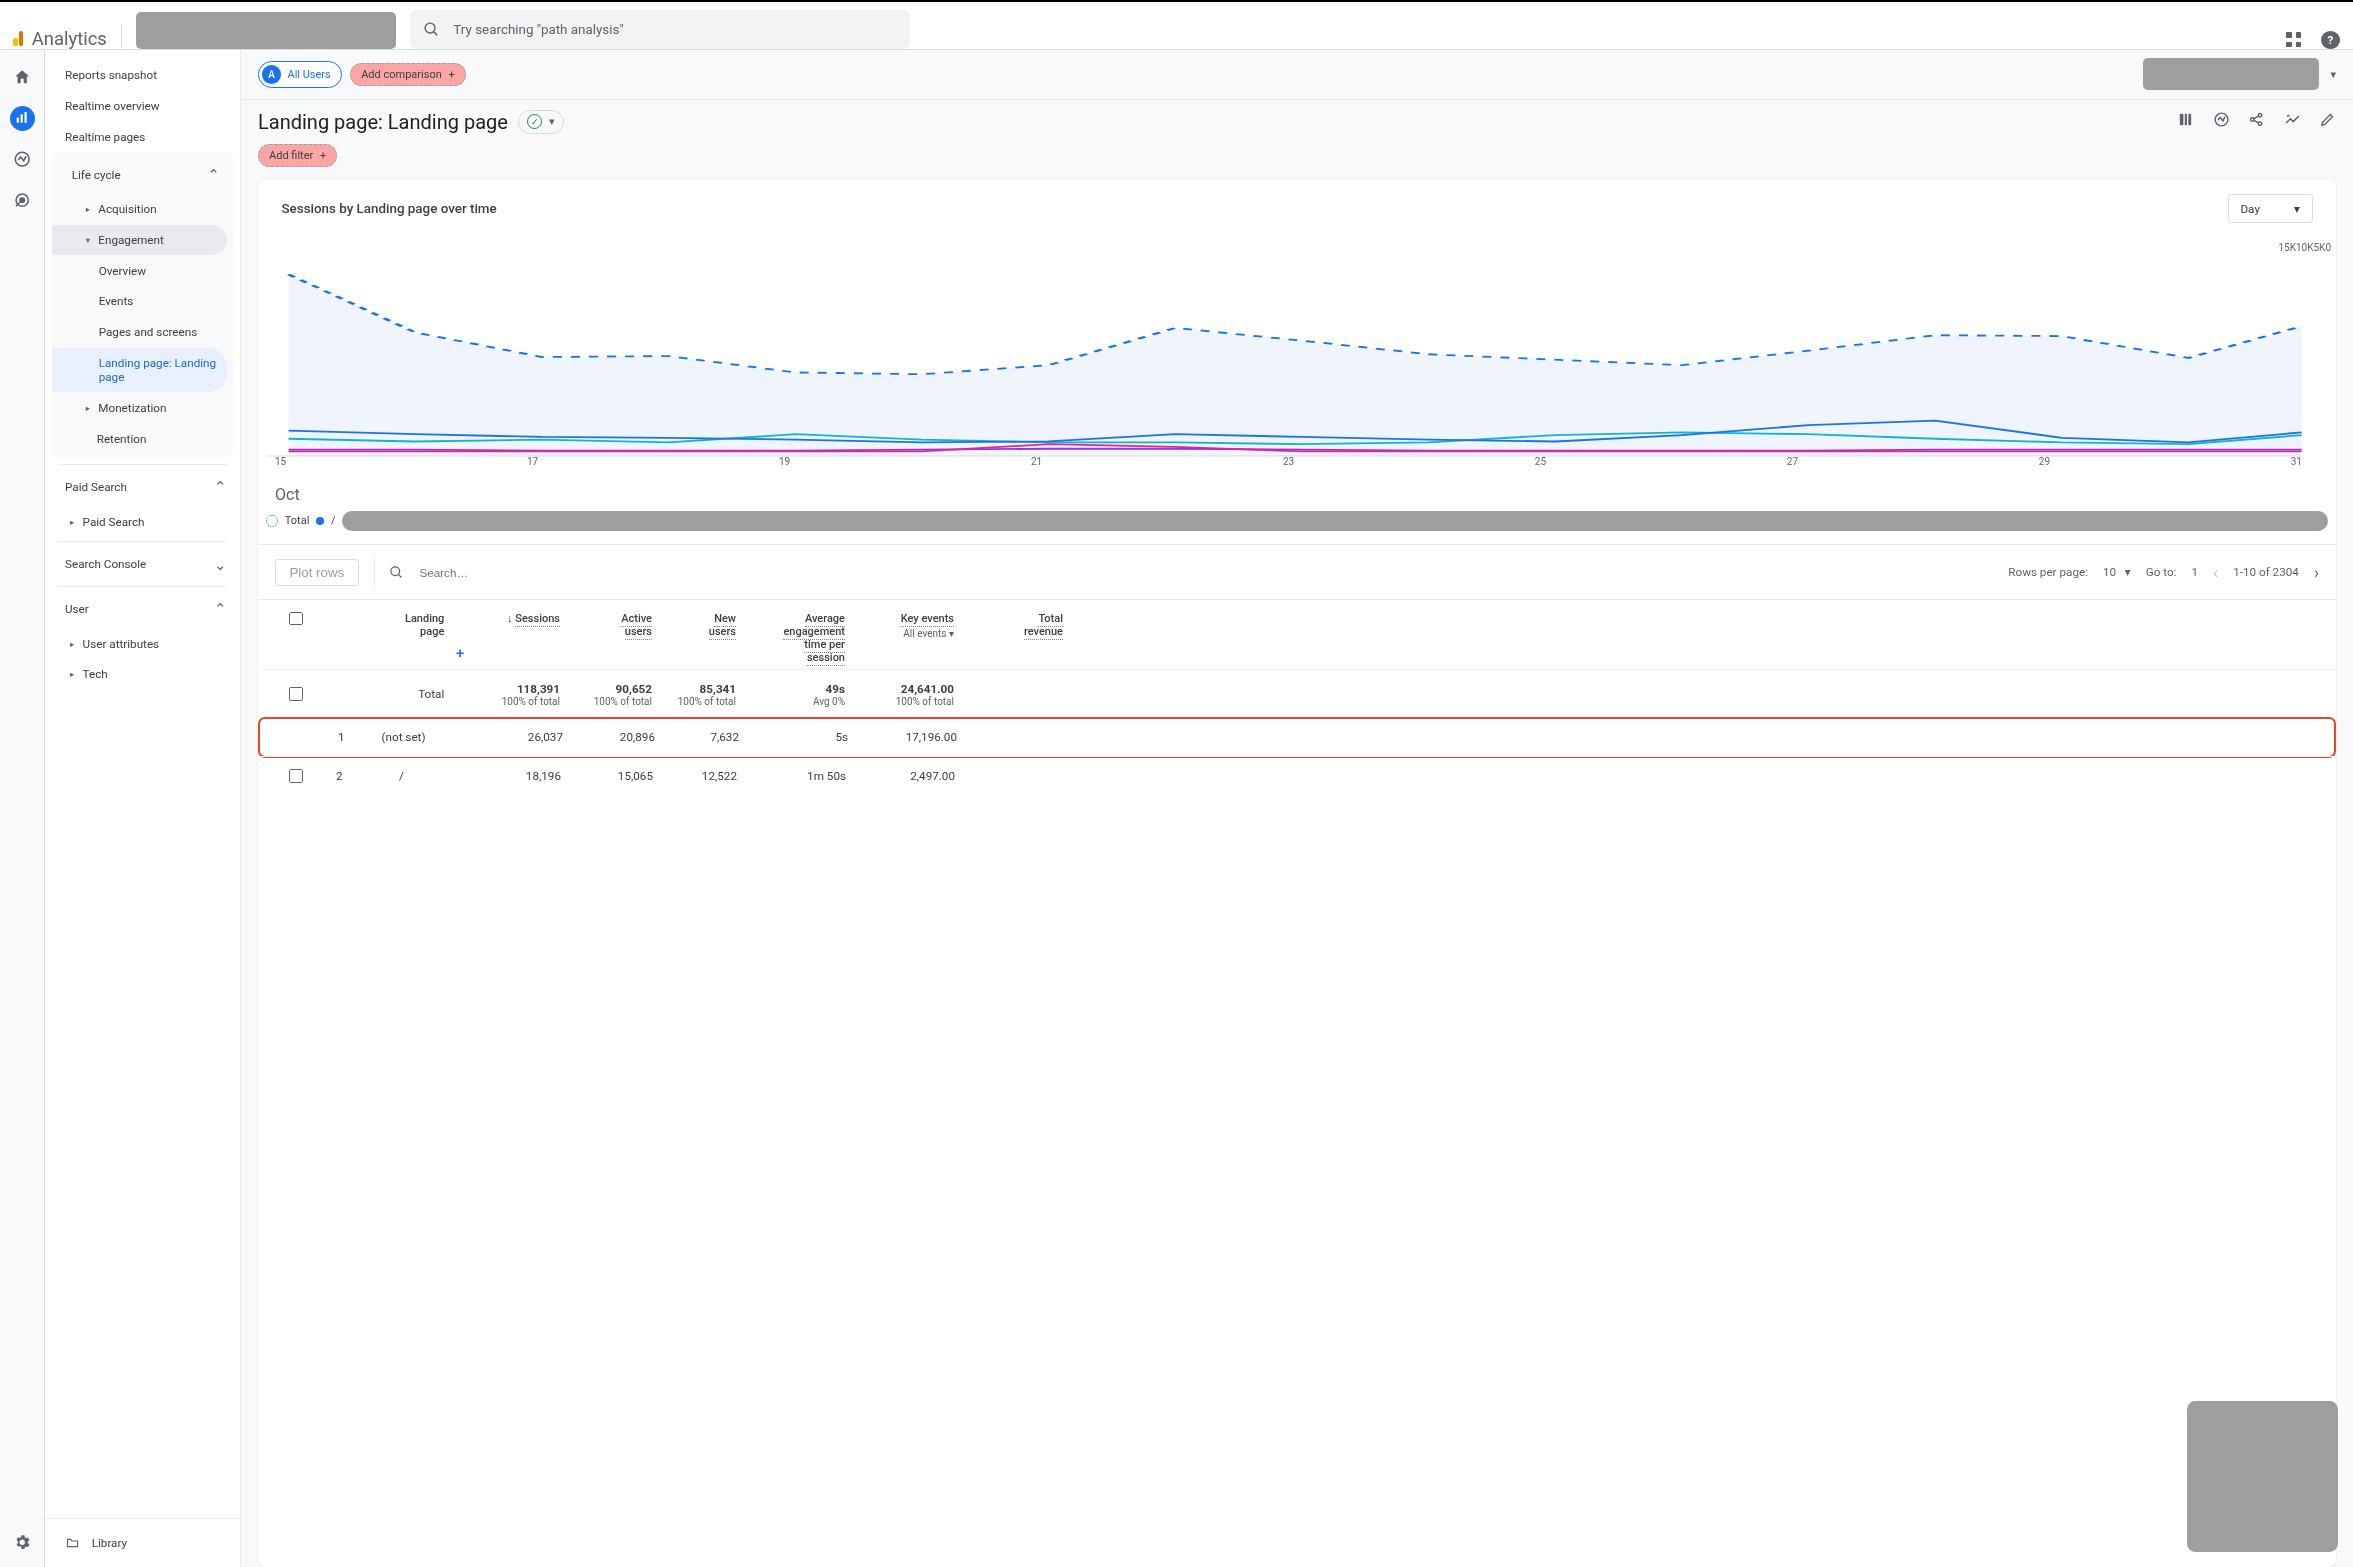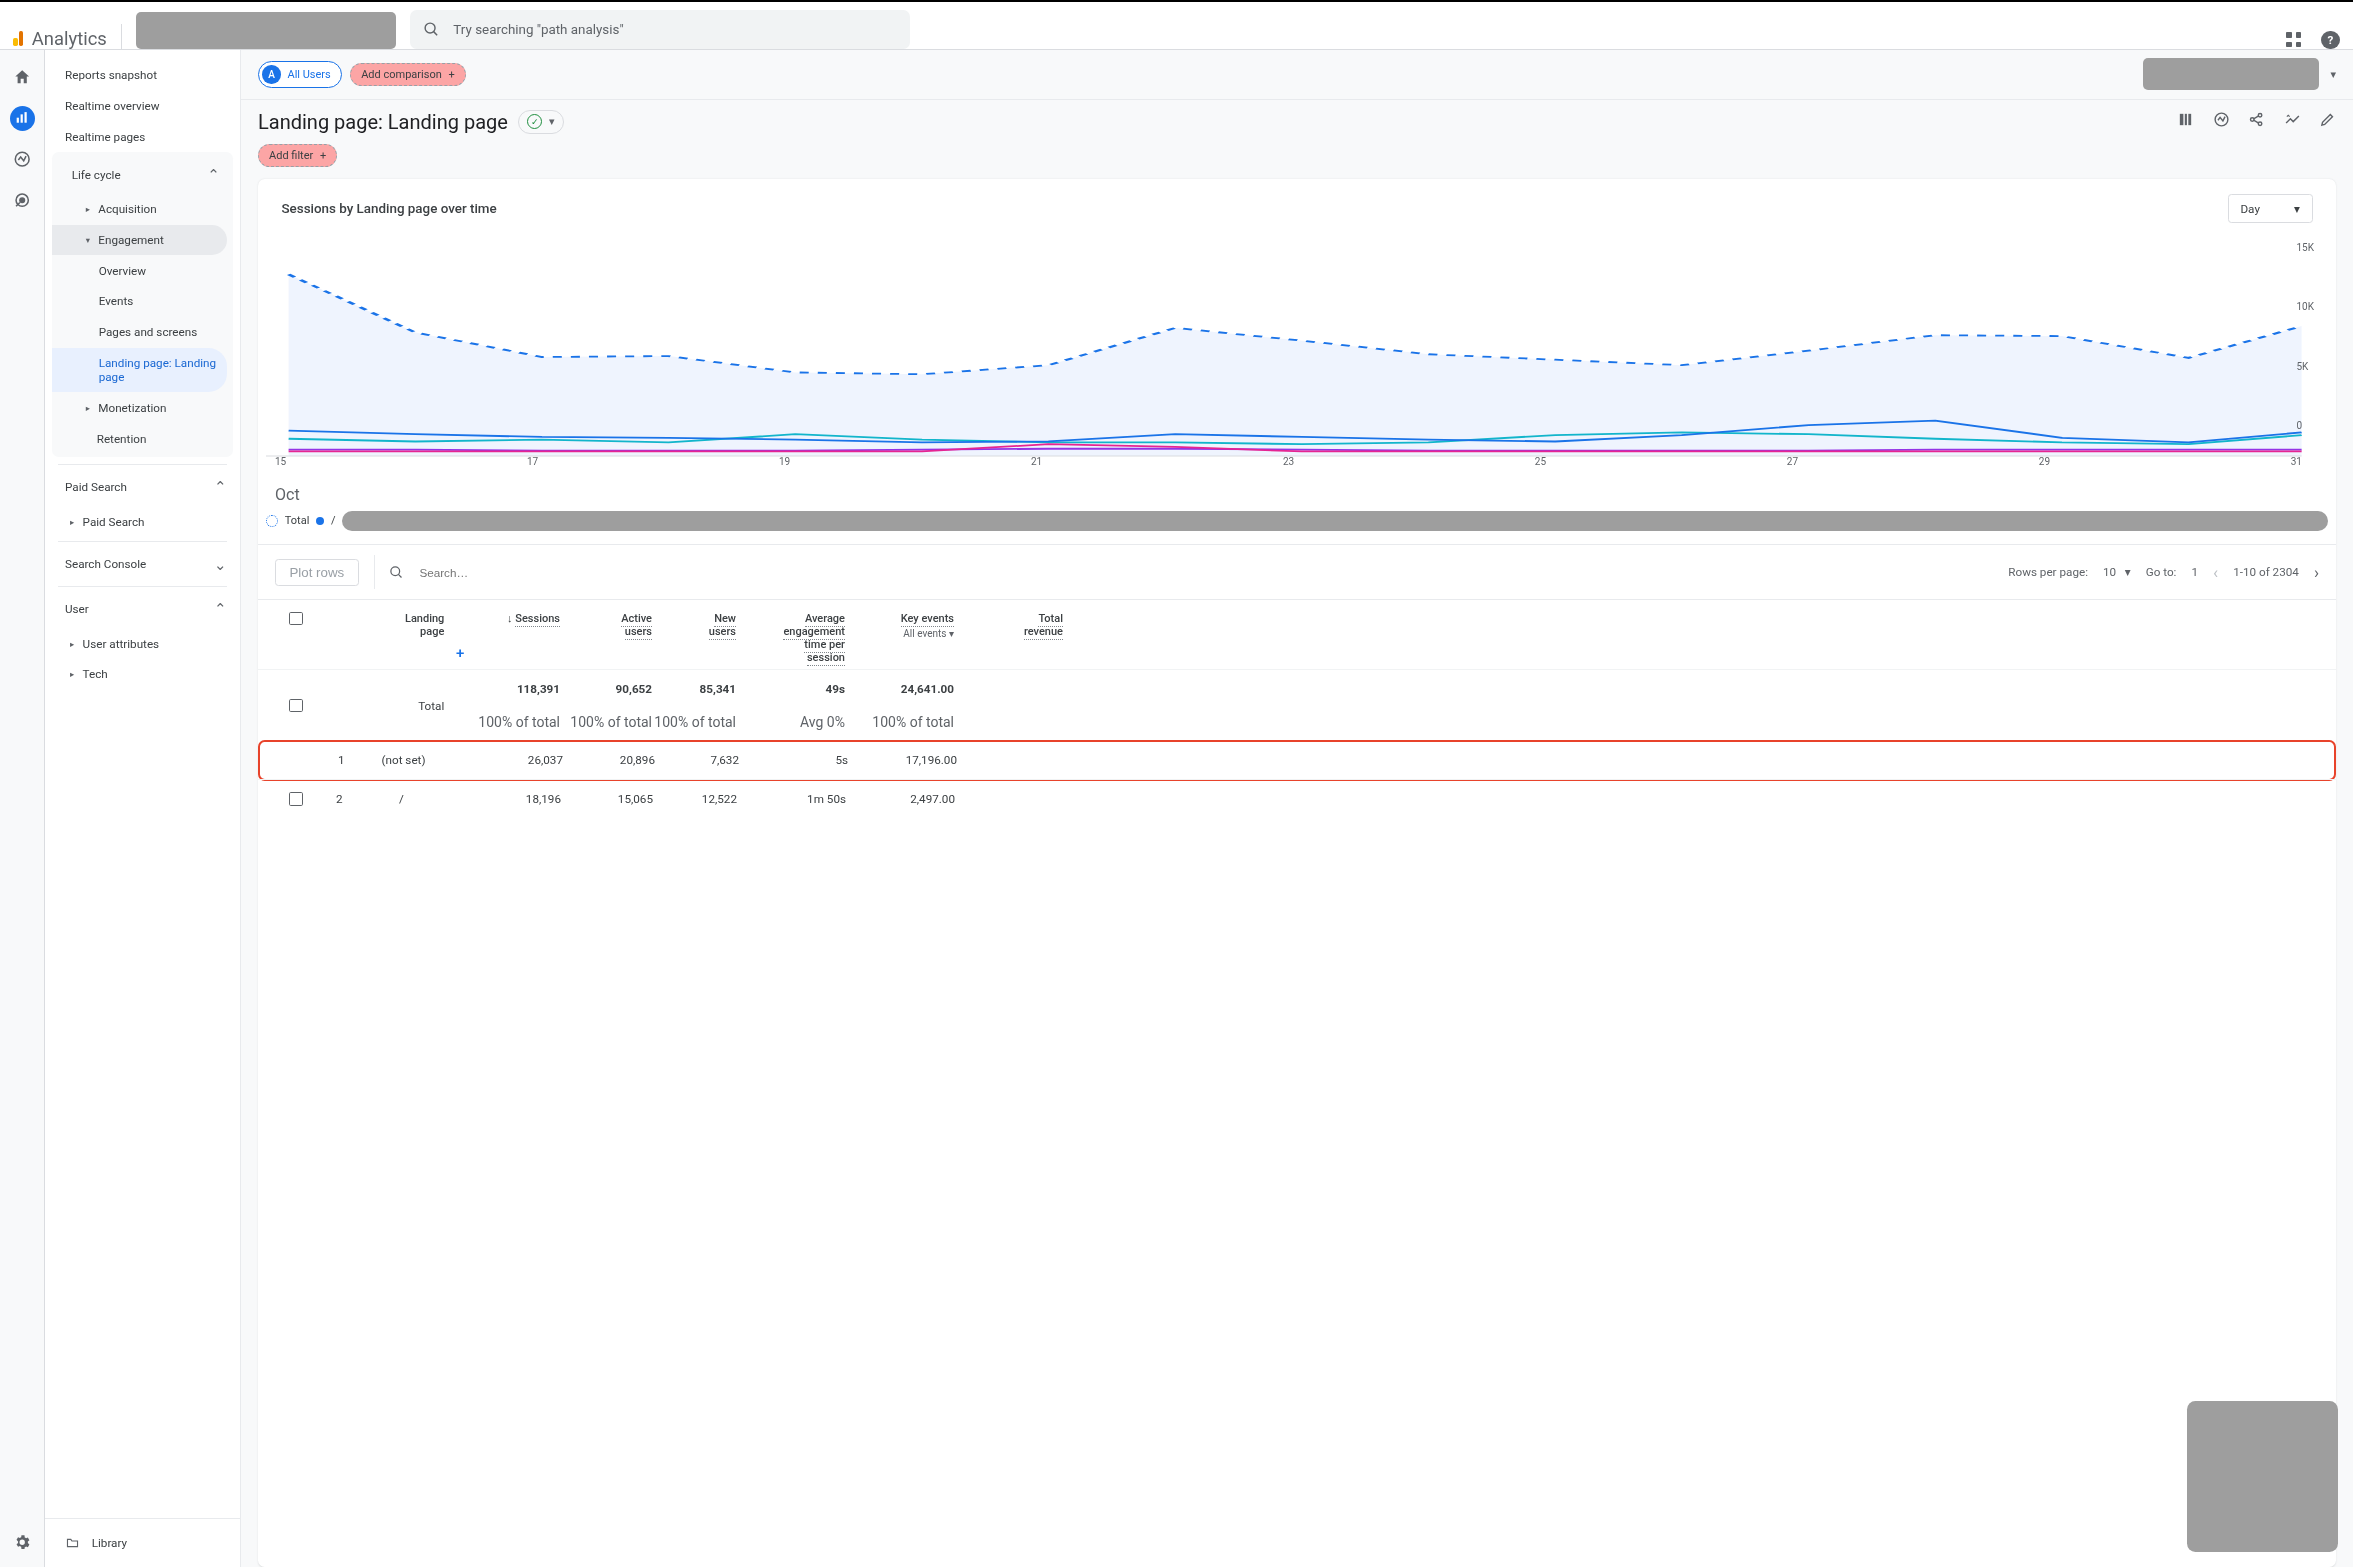--- a/index.html
+++ b/index.html
@@ -65,21 +65,21 @@
   
   
   .card{ background:#fff; border-radius:6.7px; margin:0 17px; box-shadow:0 0.8px 1.7px rgba(60,64,67,.15); display:flex; flex-direction:column; min-height:0; flex:1;}
   .card-head{ display:flex; align-items:center; justify-content:space-between; padding:15px 23.5px;}
   .card-title{ font-size:13.4px; font-weight:500; color:#3c4043;}
   .day-sel{ border:0.8px solid #dadce0; border-radius:3.4px; padding:6.7px 11.7px; display:flex; align-items:center; gap:34px; font-size:11.7px;}
   
   
   .chart-area{ height:218px; padding:0 34px 0 8.4px; position:relative;}
   .chart-area svg{ width:100%; height:100%;}
-  .y-labels{ position:absolute; right:22px; top:0; height:100%; display:flex; flex-direction:column; justify-content:space-between; font-size:10px; color:#5f6368; padding:3.4px 0 25px;}
+  .y-labels{ position:absolute; right:5px; top:0; height:100%; display:flex; flex-direction:row; justify-content:space-between; font-size:10px; color:#5f6368; padding:3.4px 0 25px;}
   .x-labels{ display:flex; justify-content:space-between; padding:0 34px 0 17px; font-size:10px; color:#5f6368;}
   .x-month{ padding-left:17px; font-size:16px; color:#5f6368; margin-top:18px;}
   .legend{ display:flex; align-items:center; gap:6.7px; padding:6.7px 8.4px 13.4px; font-size:11px;}
   .legend-dot-dashed{ width:11.7px; height:11.7px; border:1.7px dotted #1a73e8; border-radius:50%;}
   .legend-dot-solid{ width:8.4px; height:8.4px; background:#1a73e8; border-radius:50%;}
   .legend-grey{ flex:1; height:20px; background:#9e9e9e; border-radius:10px;}
   
   
   .table-controls{ display:flex; align-items:center; border-top:0.8px solid #e8eaed; padding:10px 17px; gap:15px; font-size:11.7px; color:#5f6368;}
   .plot-btn{ border:0.8px solid #dadce0; border-radius:3.4px; padding:5px 13.4px; color:#9aa0a6; background:#fff;}
@@ -100,21 +100,21 @@
   .col-s{ flex:0 0 109px;}
   .col-au{ flex:0 0 92px;}
   .col-nu{ flex:0 0 84px;}
   .col-aet{ flex:0 0 109px;}
   .col-ke{ flex:0 0 109px;}
   .col-tr{ flex:0 0 109px;}
   .sub-th{ font-size:10px; color:#5f6368; font-weight:400; margin-top:3.4px;}
   .trow{ display:flex; padding:11.7px 17px; align-items:center; font-size:11.7px; border-top:0.8px solid #f1f3f4;}
   .trow .cell{ text-align:right;}
   .total-row .cell.num{ font-weight:700;}
-  .total-row .sub{ font-size:14px; color:#5f6368; font-weight:400; margin-top:18px;}
+  .total-row .sub{ font-size:10px; color:#5f6368; font-weight:400; margin-top:0;}
   .col-lp{ flex:0 0 101px; text-align:center;}
   .highlight{ border:2.5px solid #e8432b; border-radius:6.7px; margin:-1.7px 0;}
   .highlight .col-check{ visibility:hidden;}
   
   
   .overlay-grey{ position:absolute; right:15px; bottom:15px; width:151px; height:151px; background:#9e9e9e; border-radius:8.4px;}
   
   svg { overflow: visible;}
 </style>
 </head>

